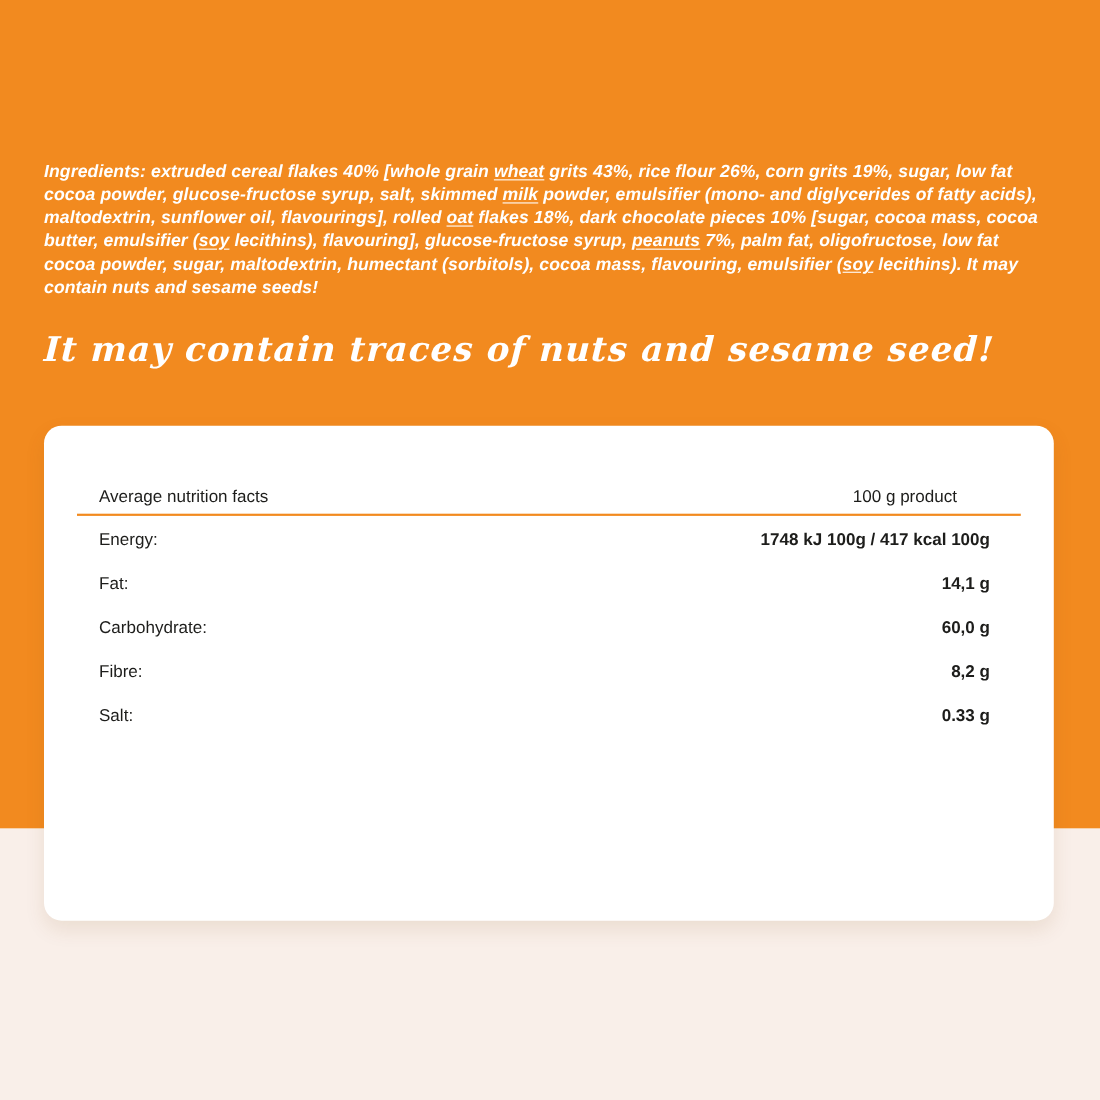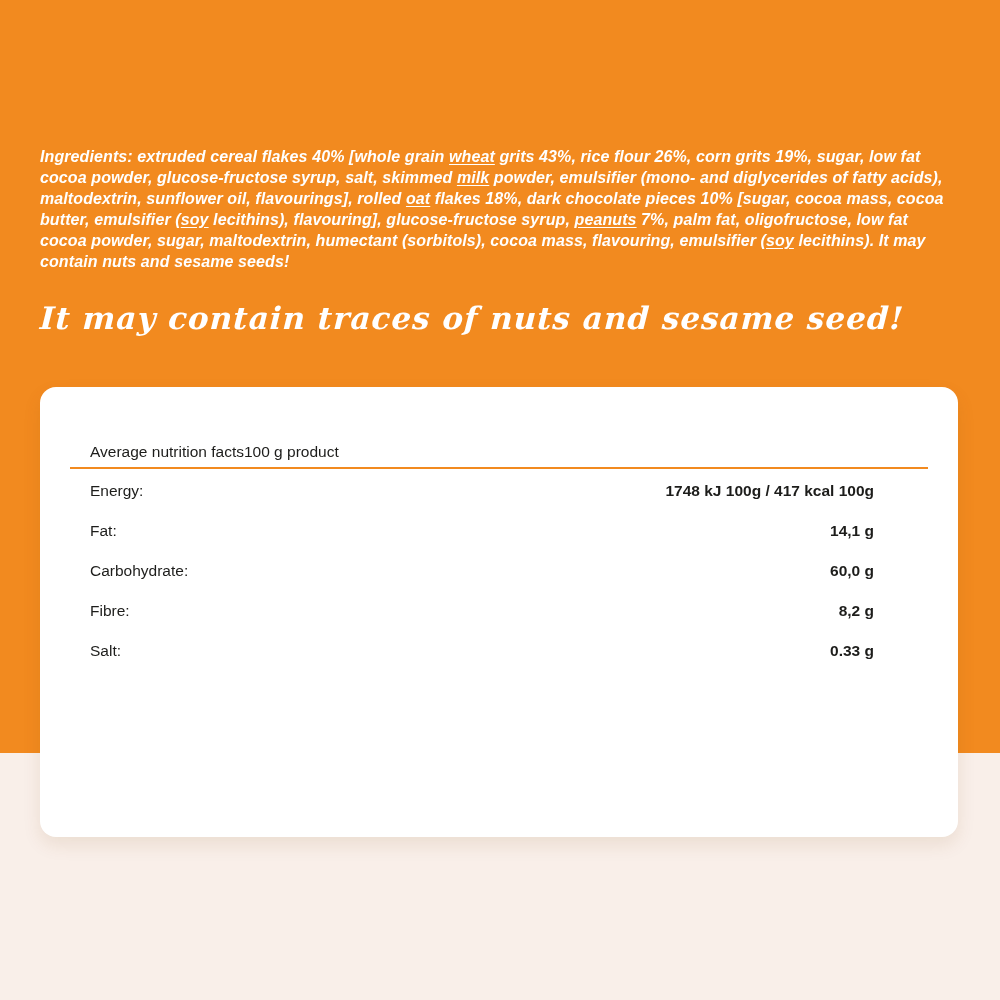--- a/index.html
+++ b/index.html
@@ -57,40 +57,40 @@
     width: 918px;
     height: 450px;
     background: #FFFFFF;
     border-radius: 16px;
     box-shadow: 0 8px 18px rgba(120, 70, 10, 0.10);
   }
   .card-header {
     margin-top: 50px;
     height: 30px;
     display: flex;
-    justify-content: flex-start;
+    justify-content: space-between;
     align-items: center;
-    padding: 0 52px 0 50px;
+    padding: 0 88px 0 50px;
     color: #1D1D1B;
     font-size: 15.5px;
   }
   .rule {
     height: 2px;
     margin: 0 30px;
     background: #F28A1F;
   }
   .rows {
     margin-top: 2px;
   }
   .row {
     height: 40px;
     display: flex;
     justify-content: space-between;
     align-items: center;
-    padding: 0 84px 0 50px;
+    padding: 0 58px 0 50px;
     color: #1D1D1B;
     font-size: 15.5px;
   }
   .row .value { text-align: right; font-weight: bold; }
 </style>
 </head>
 <body>
 
 <div>
   <div class="orange-bg"></div>

